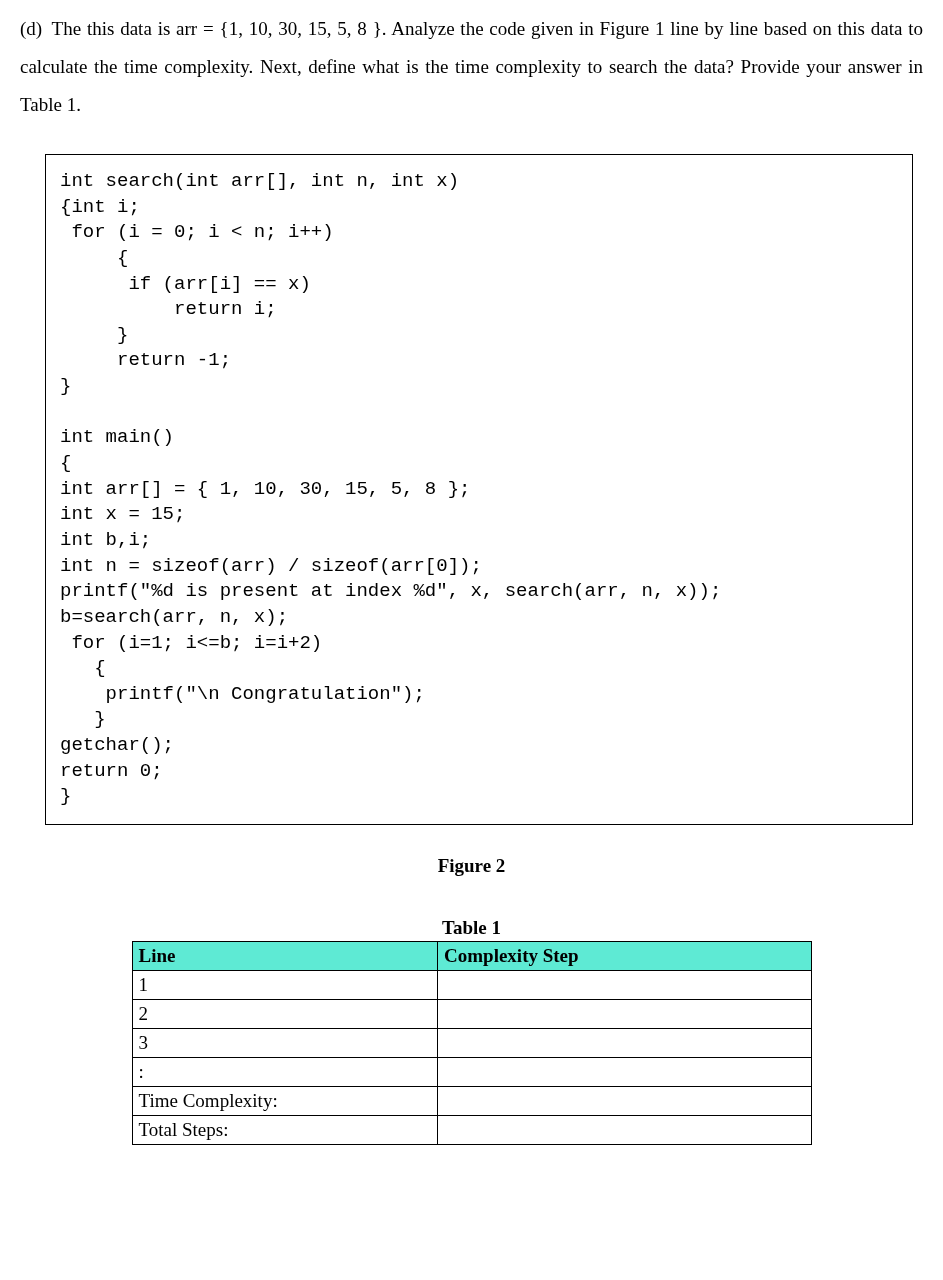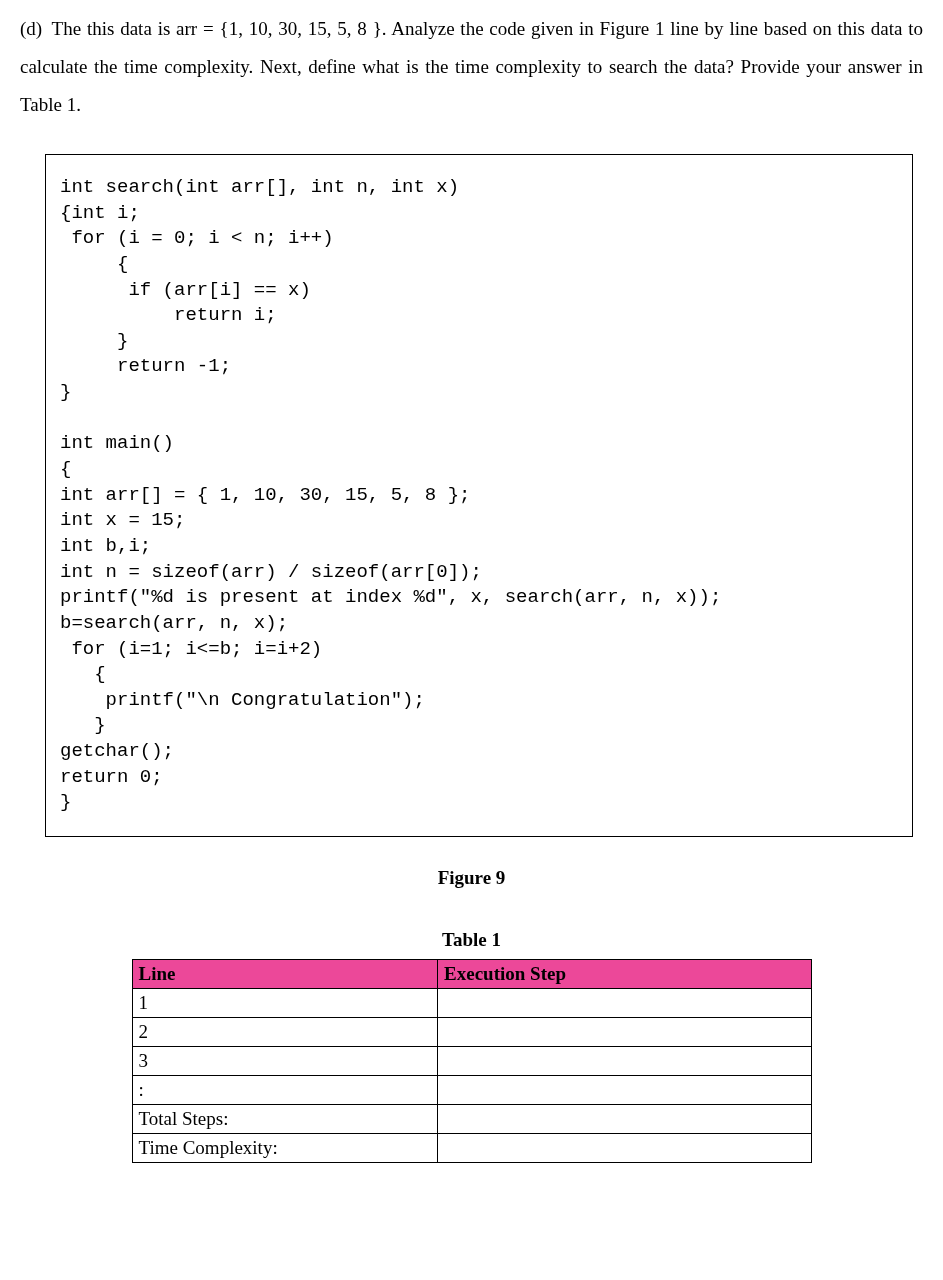--- a/index.html
+++ b/index.html
@@ -18,55 +18,55 @@
     margin-bottom: 30px;
   }
   .q-label {
     display: inline-block;
     margin-right: 4px;
   }
   .italic {
   }
   .code-box {
     border: 1.5px solid #000;
-    padding: 20px 14px;
+    padding: 14px 14px;
     font-family: 'Courier New', Courier, monospace;
     font-size: 19px;
     white-space: pre;
     line-height: 1.35;
     margin: 0 10px 30px 25px;
   }
   .figure-caption {
     text-align: center;
     font-weight: bold;
     font-size: 19px;
     margin: 18px 0 40px 0;
   }
   .table-caption {
     text-align: center;
     font-weight: bold;
     font-size: 19px;
-    margin-bottom: 8px;
+    margin-bottom: 2px;
   }
   .answer-table {
     border-collapse: collapse;
     margin: 0 auto;
     width: 680px;
   }
   .answer-table th, .answer-table td {
     border: 1px solid #000;
     padding: 2px 6px;
     text-align: left;
     font-size: 19px;
     font-family: 'Times New Roman', Times, serif;
     font-weight: normal;
     height: 24px;
   }
   .answer-table th {
-    background: #ec4899;
+    background: #5eead4;
     font-weight: bold;
   }
   .col-line {
     width: 45%;
   }
   .col-exec {
     width: 55%;
   }
 </style>
 </head>
@@ -96,48 +96,48 @@
 printf("%d is present at index %d", x, search(arr, n, x));
 b=search(arr, n, x);
  for (i=1; i&lt;=b; i=i+2)
    {
     printf("\n Congratulation");
    }
 getchar();
 return 0;
 }</div>
 
-<div class="figure-caption">Figure 9</div>
+<div class="figure-caption">Figure 2</div>
 
 <div class="table-caption">Table 1</div>
 
 <table class="answer-table">
   <tbody>
       <tr>
     <th class="col-line">Line</th>
-    <th class="col-exec">Execution Step</th>
+    <th class="col-exec">Complexity Step</th>
   </tr>
   <tr>
     <td>1</td>
     <td></td>
   </tr>
   <tr>
     <td>2</td>
     <td></td>
   </tr>
   <tr>
     <td>3</td>
     <td></td>
   </tr>
   <tr>
     <td>:</td>
     <td></td>
   </tr>
   <tr>
-    <td>Total Steps:</td>
+    <td>Time Complexity:</td>
     <td></td>
   </tr>
   <tr>
-    <td>Time Complexity:</td>
+    <td>Total Steps:</td>
     <td></td>
   </tr>
 </tbody>
   </table>
 
 </body></html>

